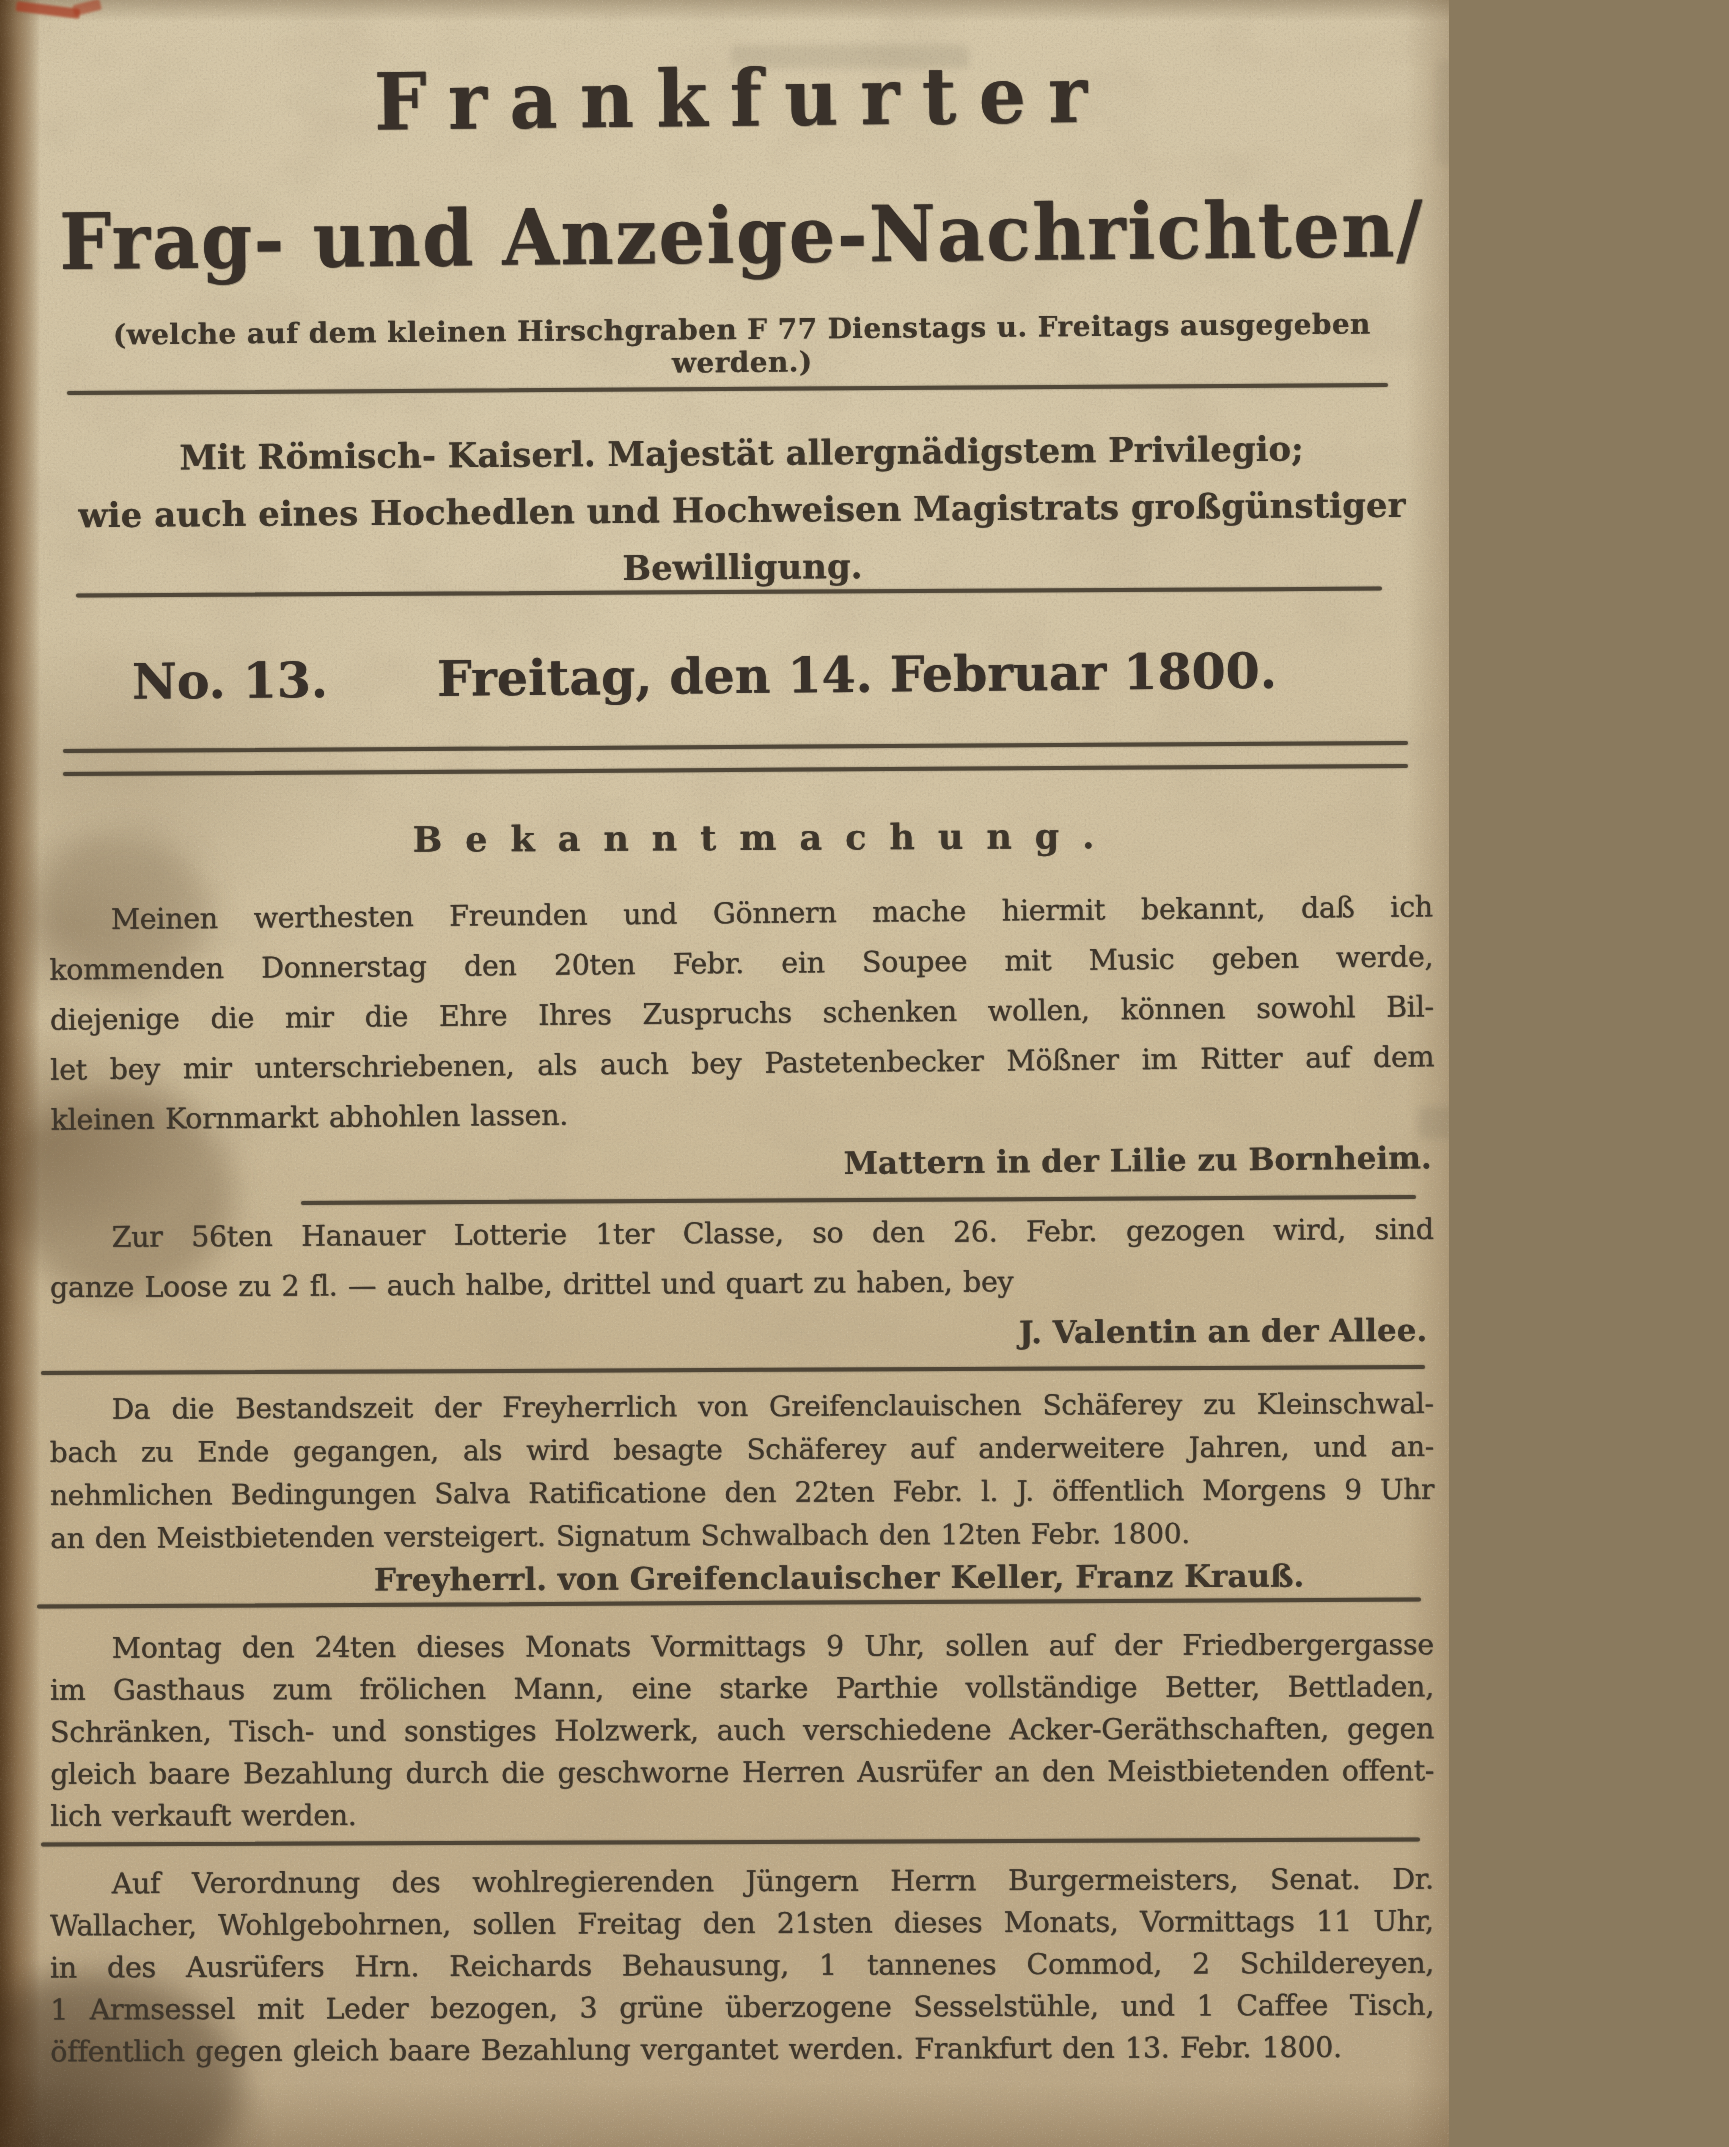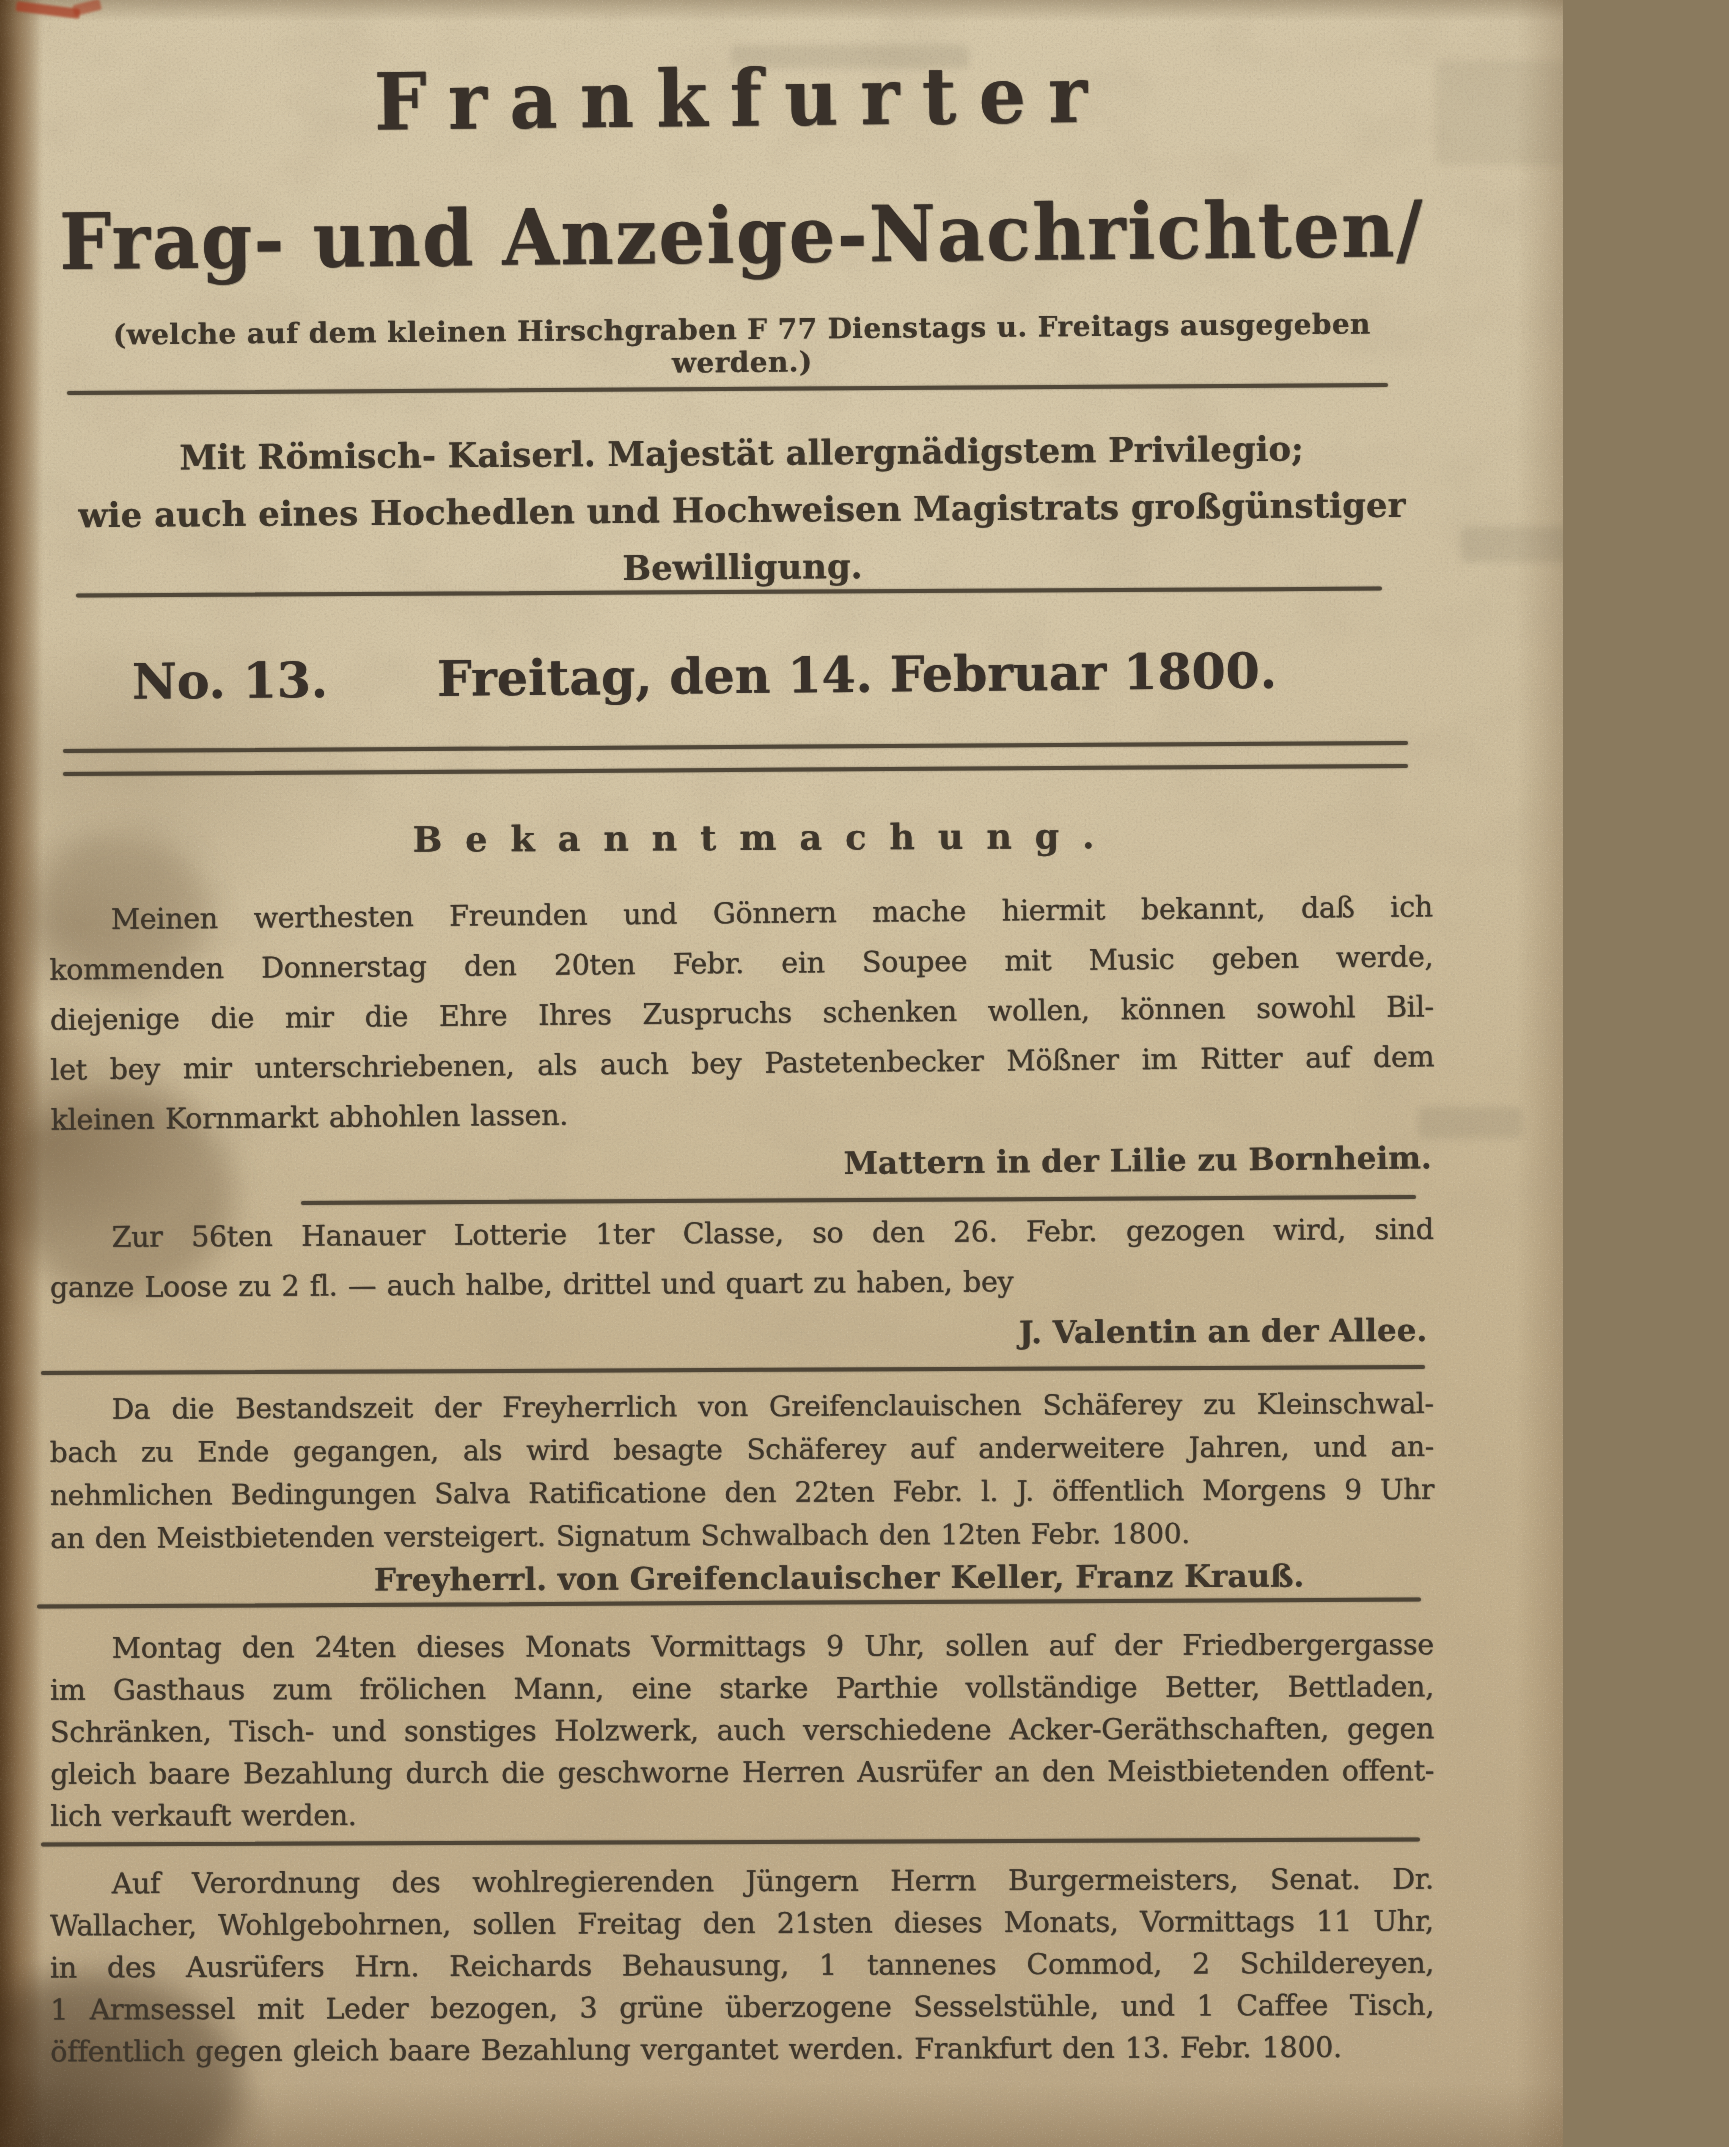--- a/index.html
+++ b/index.html
@@ -1,18 +1,18 @@
 <!DOCTYPE html>
 <html style="font-size:14px"><head>
 <meta charset="utf-8">
 <style>
   html,body{margin:0;padding:0;background:#8a7a5e;}
   .page{
     position:relative;
-    width:1563px;height:2147px;
+    width:1449px;height:2147px;
     overflow:hidden;
     font-family:"DejaVu Serif","Liberation Serif",serif;
     color:#3e362b;
     background:
       radial-gradient(ellipse 372px 268px at 1% 100%, rgba(58,40,22,.60), rgba(58,40,22,0) 70%),
       radial-gradient(ellipse 259px 164px at 2% 53%, rgba(97,73,45,.38), rgba(97,73,45,0) 70%),
       radial-gradient(ellipse 242px 130px at 5% 43%, rgba(97,73,45,.22), rgba(97,73,45,0) 70%),
       radial-gradient(ellipse 363px 208px at 8% 36%, rgba(100,78,50,.16), rgba(100,78,50,0) 70%),
       linear-gradient(270deg, rgba(115,90,60,.30) 0%, rgba(115,90,60,0) 3%),
       linear-gradient(0deg, rgba(95,70,42,.30) 0%, rgba(95,70,42,0) 3%),

